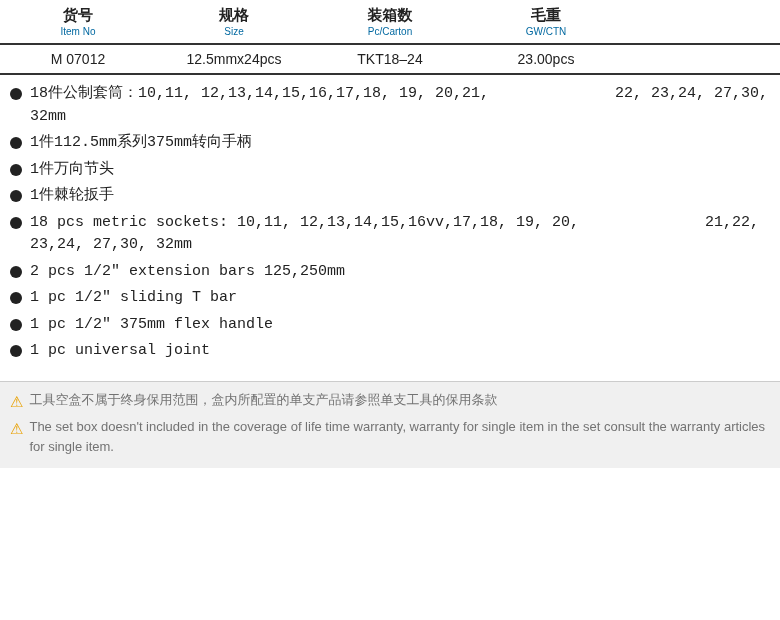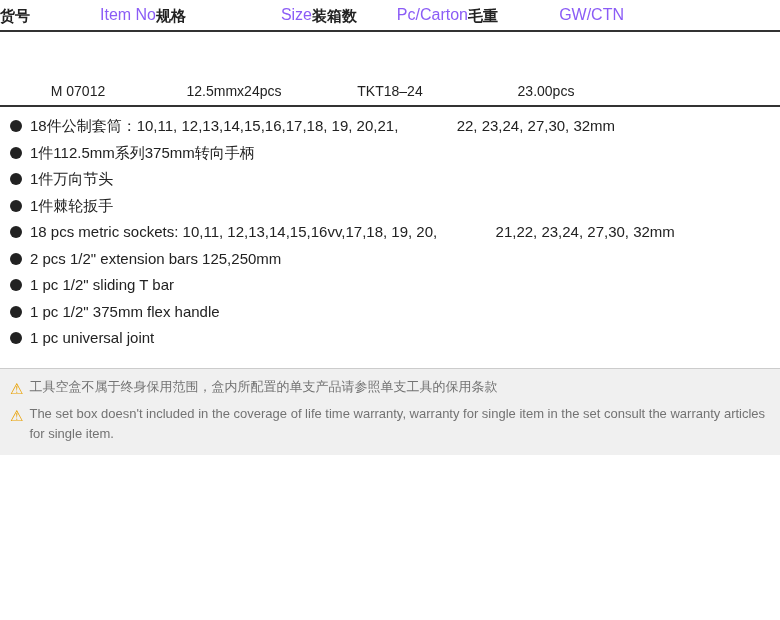--- a/index.html
+++ b/index.html
@@ -14,50 +14,50 @@
 
     .table-header {
       display: grid;
       grid-template-columns: 156px 1fr 1fr 1fr 1fr;
       border-bottom: 2px solid #333;
       padding: 4px 0;
     }
     .table-header .col {
       text-align: center;
       display: flex;
-      flex-direction: row;
+      flex-direction: column;
       align-items: center;
-      justify-content: space-between;
+      justify-content: flex-start;
       line-height: 1.4;
     }
     .col-main {
       font-size: 15px;
       font-weight: bold;
       color: #222;
     }
     .col-sub {
-      font-size: 16px;
-      color: #8b5cf6;
+      font-size: 10px;
+      color: #0369a1;
     }
 
     .table-data-row {
       display: grid;
       grid-template-columns: 156px 1fr 1fr 1fr 1fr;
       border-bottom: 2px solid #333;
       padding: 6px 0;
-      margin-top: 45px;
     }
     .table-data-row .cell {
       text-align: center;
       font-size: 14px;
       color: #222;
     }
 
     .content-area {
       padding: 8px 10px;
+      font-family: Liberation Mono, monospace;
     }
 
     .bullet-list {
       list-style: none;
       padding: 0;
       margin: 0;
     }
 
     .bullet-list li {
       display: flex;

